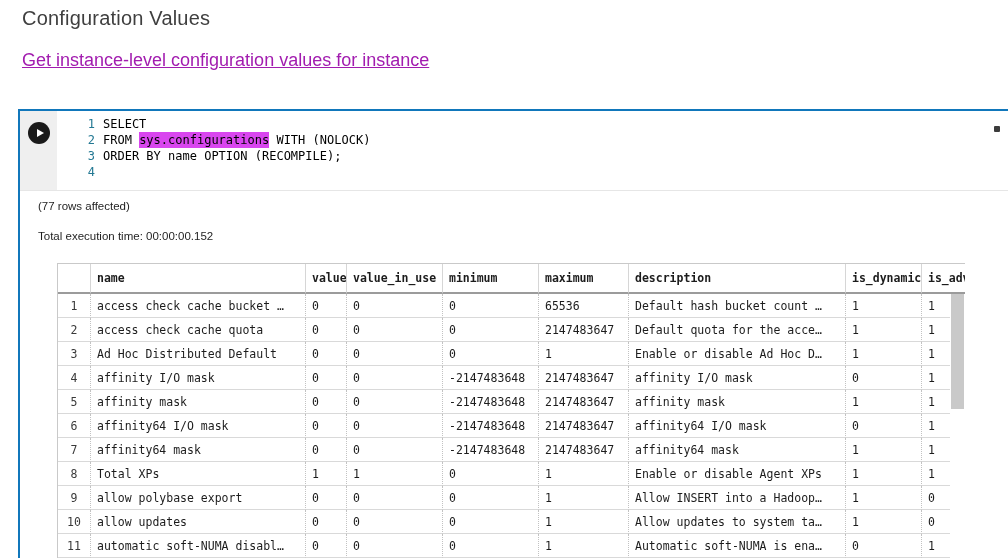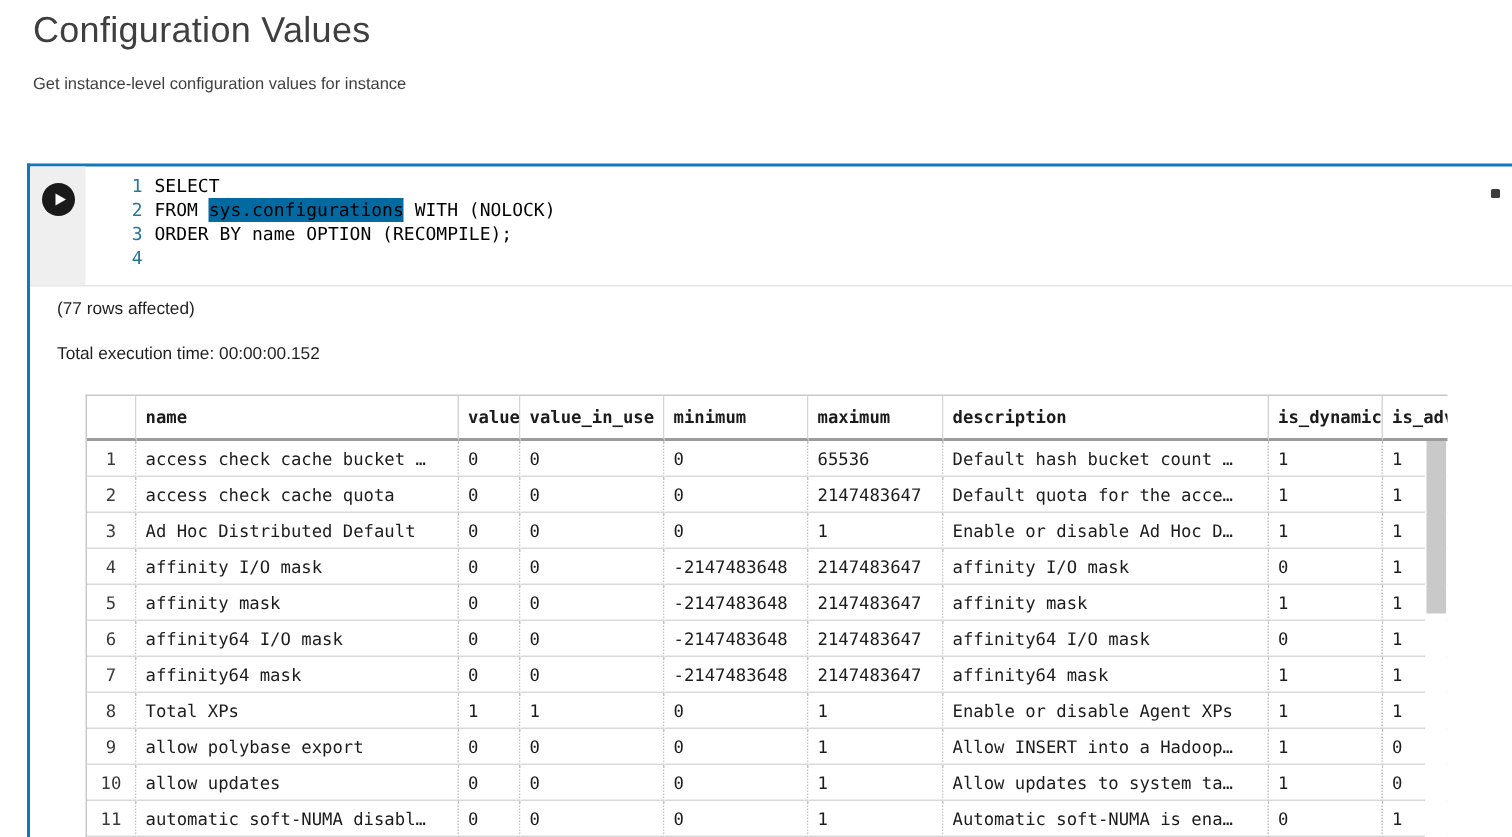--- a/index.html
+++ b/index.html
@@ -2,25 +2,25 @@
 <html><head>
 <meta charset="utf-8">
 <style>
   html,body { margin:0; padding:0; }
   body {
     width:1008px; height:558px; position:relative; overflow:hidden;
     background:#ffffff; font-family:"Liberation Sans", sans-serif;
   }
   
   .page-title {
-    position:absolute; left:22px; top:7px; font-size:24px; font-weight:400;
+    position:absolute; left:22px; top:7px; font-size:20px; font-weight:400;
     color:#3f3f3f; letter-spacing:0.2px;
   }
   .page-subtitle {
-    position:absolute; left:22px; top:50px; font-size:11px; color:#404040;
+    position:absolute; left:22px; top:50px; font-size:18px; color:#a21caf;text-decoration:underline;
   }
   
   .cell {
     position:absolute; left:18px; top:109px; right:0; bottom:0;
     border-top:2px solid #1177bb; border-left:2px solid #1177bb;
     box-sizing:border-box; background:#fff;
   }
   .code-row {
     position:relative; height:79px; border-bottom:1px solid #e6e6e6;
   }
@@ -43,21 +43,21 @@
     font-family:"DejaVu Sans Mono", monospace; font-size:12px; line-height:16px;
     cursor:text; overflow:hidden;
   }
   .code-line { display:flex; white-space:pre; }
   .ln {
     flex:none; width:46px; padding-right:8px; box-sizing:border-box;
     text-align:right; color:#237893;
   }
   .kw  { color:#000000; }
   .pln { color:#000000; }
-  .sel { background:#0369a1; color:#000000; }
+  .sel { background:#d946ef; color:#000000; }
   .more-icon {
     position:absolute; top:15px; right:8px; width:6px; height:6px;
     background:#3c3c3c; border-radius:1px; cursor:pointer;
   }
   
   .results { position:absolute; left:0; top:79px; right:0; bottom:0; }
   .msg { position:absolute; left:18px; font-size:11.5px; color:#1f1f1f; }
   .msg-rows { top:10px;text-align:center; }
   .msg-time { top:40px; }
   .grid-wrap {

